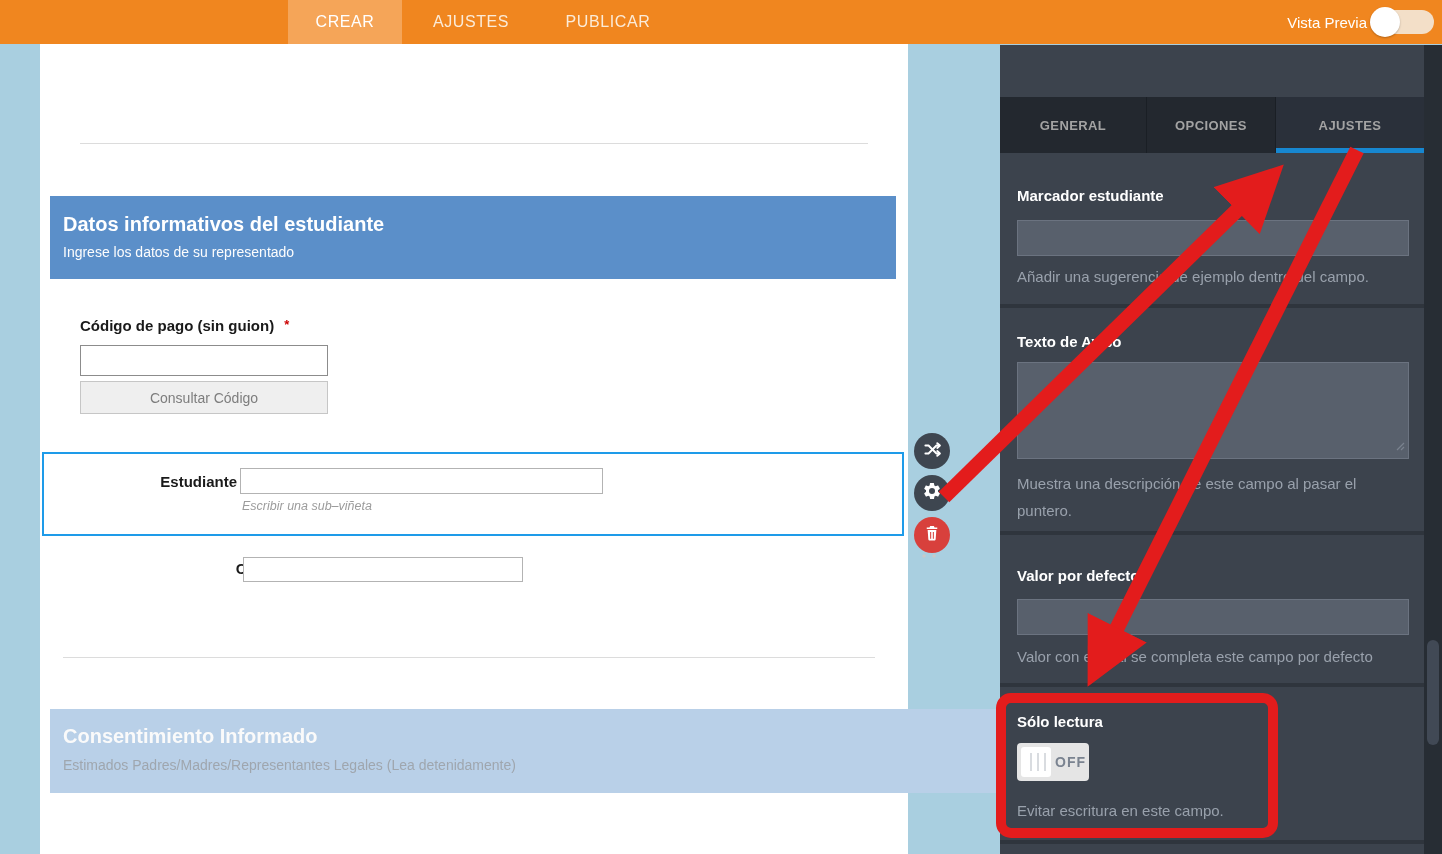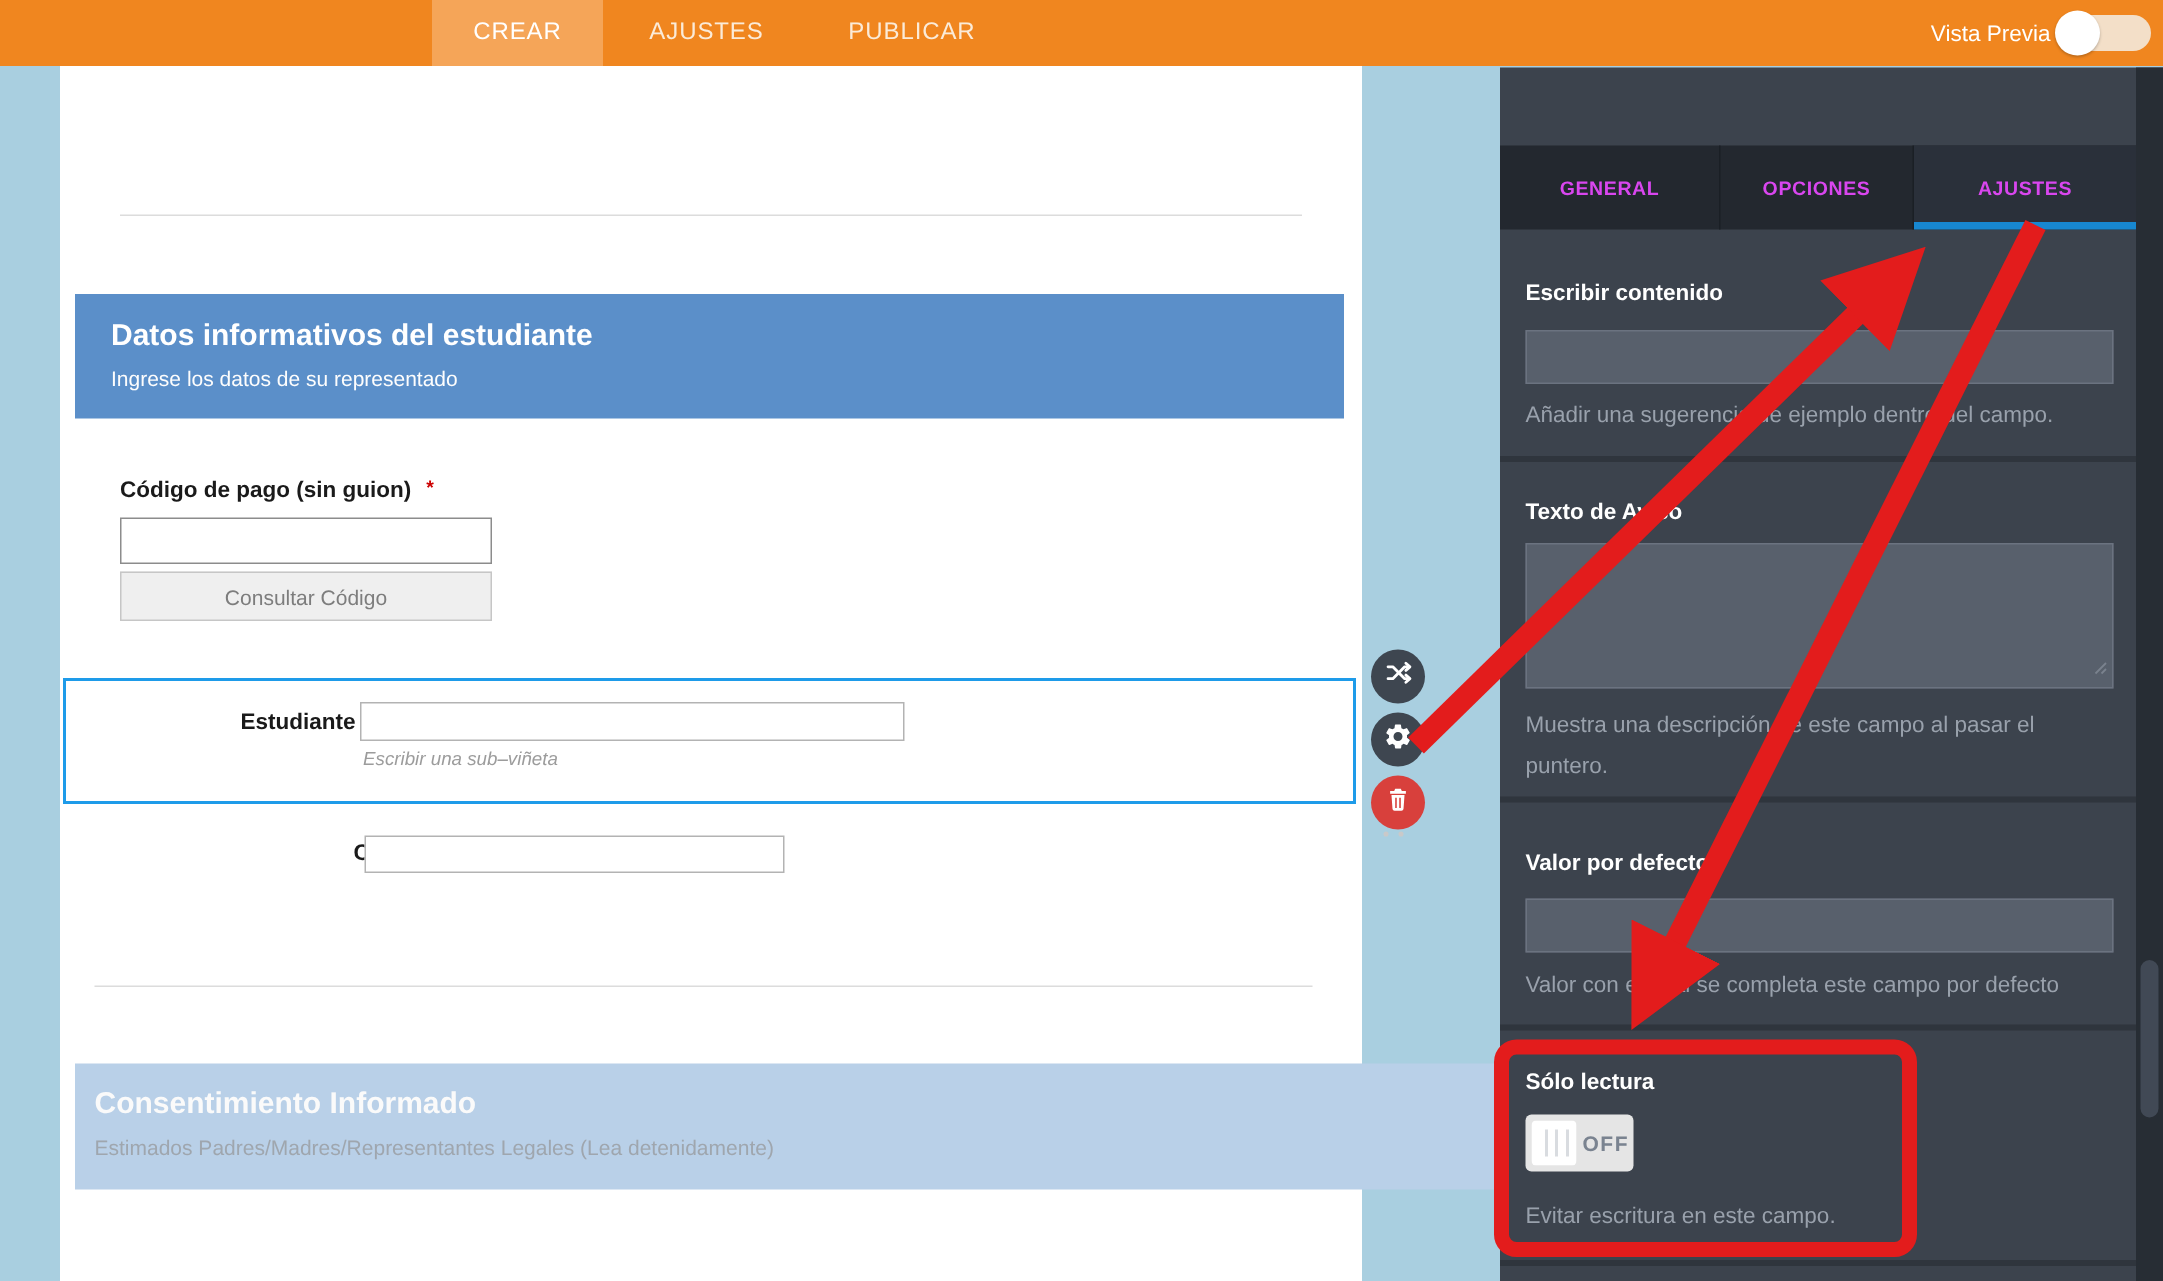--- a/index.html
+++ b/index.html
@@ -18,21 +18,21 @@
   .preview-wrap { position:absolute; right:8px; top:0; height:44px; display:flex; align-items:center; gap:5px; }
   .preview-label { color:#FFFFFF; font-size:15px; }
   .preview-toggle { position:relative; width:62px; height:24px; background:#F3DfC8; border-radius:12px; }
   .preview-knob { position:absolute; left:-2px; top:-3px; width:30px; height:30px; background:#FFFFFF;
                   border-radius:50%; box-shadow:0 1px 2px rgba(0,0,0,.25); }
 
   
   .canvas { position:absolute; left:40px; top:44px; width:868px; height:810px; background:#FFFFFF; }
   .hline { position:absolute; height:1px; background:#DCDCDC; }
 
-  .blue-header { position:absolute; left:10px; top:152px; width:846px; height:83px; background:#5B8FC9; padding:17px 14px 0 24px; }
+  .blue-header { position:absolute; left:10px; top:152px; width:846px; height:83px; background:#5B8FC9; padding:17px 14px 0 13px; }
   .blue-header .bh-title { color:#FFFFFF; font-size:20px; font-weight:bold; }
   .blue-header .bh-sub { color:#FDFDFD; font-size:14px; margin-top:8px; }
 
   .fld-label { position:absolute; font-size:15px; font-weight:bold; color:#1A1A1A; }
   .req { color:#CC0000; font-weight:bold; margin-left:10px; font-size:13px; vertical-align:2px; }
   .txt-input { position:absolute; background:#FFFFFF; border:1px solid #8C8C8C; font-size:14px; padding:0 6px; }
   .gray-btn { position:absolute; background:#EFEFEF; border:1px solid #C6C6C6; color:#7D7D7D; font-size:14px;
               display:flex; align-items:center; justify-content:center; cursor:pointer; }
 
   .sel-row { position:absolute; left:2px; top:408px; width:862px; height:84px; background:#FFFFFF; border:2px solid #1E9BE9; }
@@ -51,21 +51,21 @@
   .dots-handle { position:absolute; left:881px; top:476px; }
 
   
   .panel { position:absolute; left:1000px; top:45px; width:442px; height:809px; background:#3C434D; }
   .panel-header { position:absolute; left:0; top:0; width:442px; height:52px; background:#3A414B;
                   display:flex; align-items:center; }
   .panel-title { color:#F2F4F6; font-size:18px; margin-left:20px; font-weight:normal; }
   .panel-close { position:absolute; right:38px; top:14px; width:24px; height:24px; cursor:pointer; }
 
   .panel-tabs { position:absolute; left:0; top:52px; width:442px; height:56px; background:#23282F; display:flex; }
-  .p-tab { height:56px; display:flex; align-items:center; justify-content:center; color:#d946ef;
+  .p-tab { height:56px; display:flex; align-items:center; justify-content:center; color:#a3a3a3;
            font-size:13px; font-weight:bold; letter-spacing:0.4px; cursor:pointer; border-right:1px solid #1A1F25; position:relative; }
   .p-tab.p0 { width:147px; }
   .p-tab.p1 { width:129px; }
   .p-tab.p2 { width:148px; border-right:none; }
   .p-tab.active { background:#2A303A; }
   .p-tab.active::after { content:""; position:absolute; left:0; bottom:0; width:100%; height:5px; background:#1787D0; }
 
   .p-label { position:absolute; color:#FFFFFF; font-size:15px; font-weight:bold; left:17px; }
   .p-input { position:absolute; left:17px; width:392px; background:#58606C; border:1px solid #6B7380; }
   .p-hint { position:absolute; left:17px; color:#99A1AC; font-size:15px; line-height:27px; }
@@ -180,21 +180,21 @@
   </div>
 
   <div class="panel">
 
     <div class="panel-tabs">
       <div class="p-tab p0">GENERAL</div>
       <div class="p-tab p1">OPCIONES</div>
       <div class="p-tab p2 active">AJUSTES</div>
     </div>
 
-    <div class="p-label" style="top:142px;">Escribir contenido</div>
+    <div class="p-label" style="top:142px;">Marcador estudiante</div>
     <input class="p-input" style="top: 175px; height: 36px;" type="text" value="">
     <div class="p-hint" style="top:218px;">Añadir una sugerencia de ejemplo dentro del campo.</div>
     <div class="p-div" style="top:259px;"></div>
 
     <div class="p-label" style="top:288px;">Texto de Aviso</div>
     <div class="p-input" style="top:317px; height:97px;">
       <span class="resize-corner">
         <svg width="10" height="10" viewBox="0 0 10 10" stroke="#7A828E" stroke-width="1.2">
           <line x1="2" y1="9" x2="9" y2="2"></line>
             <line x1="6" y1="9" x2="9" y2="6"></line>

